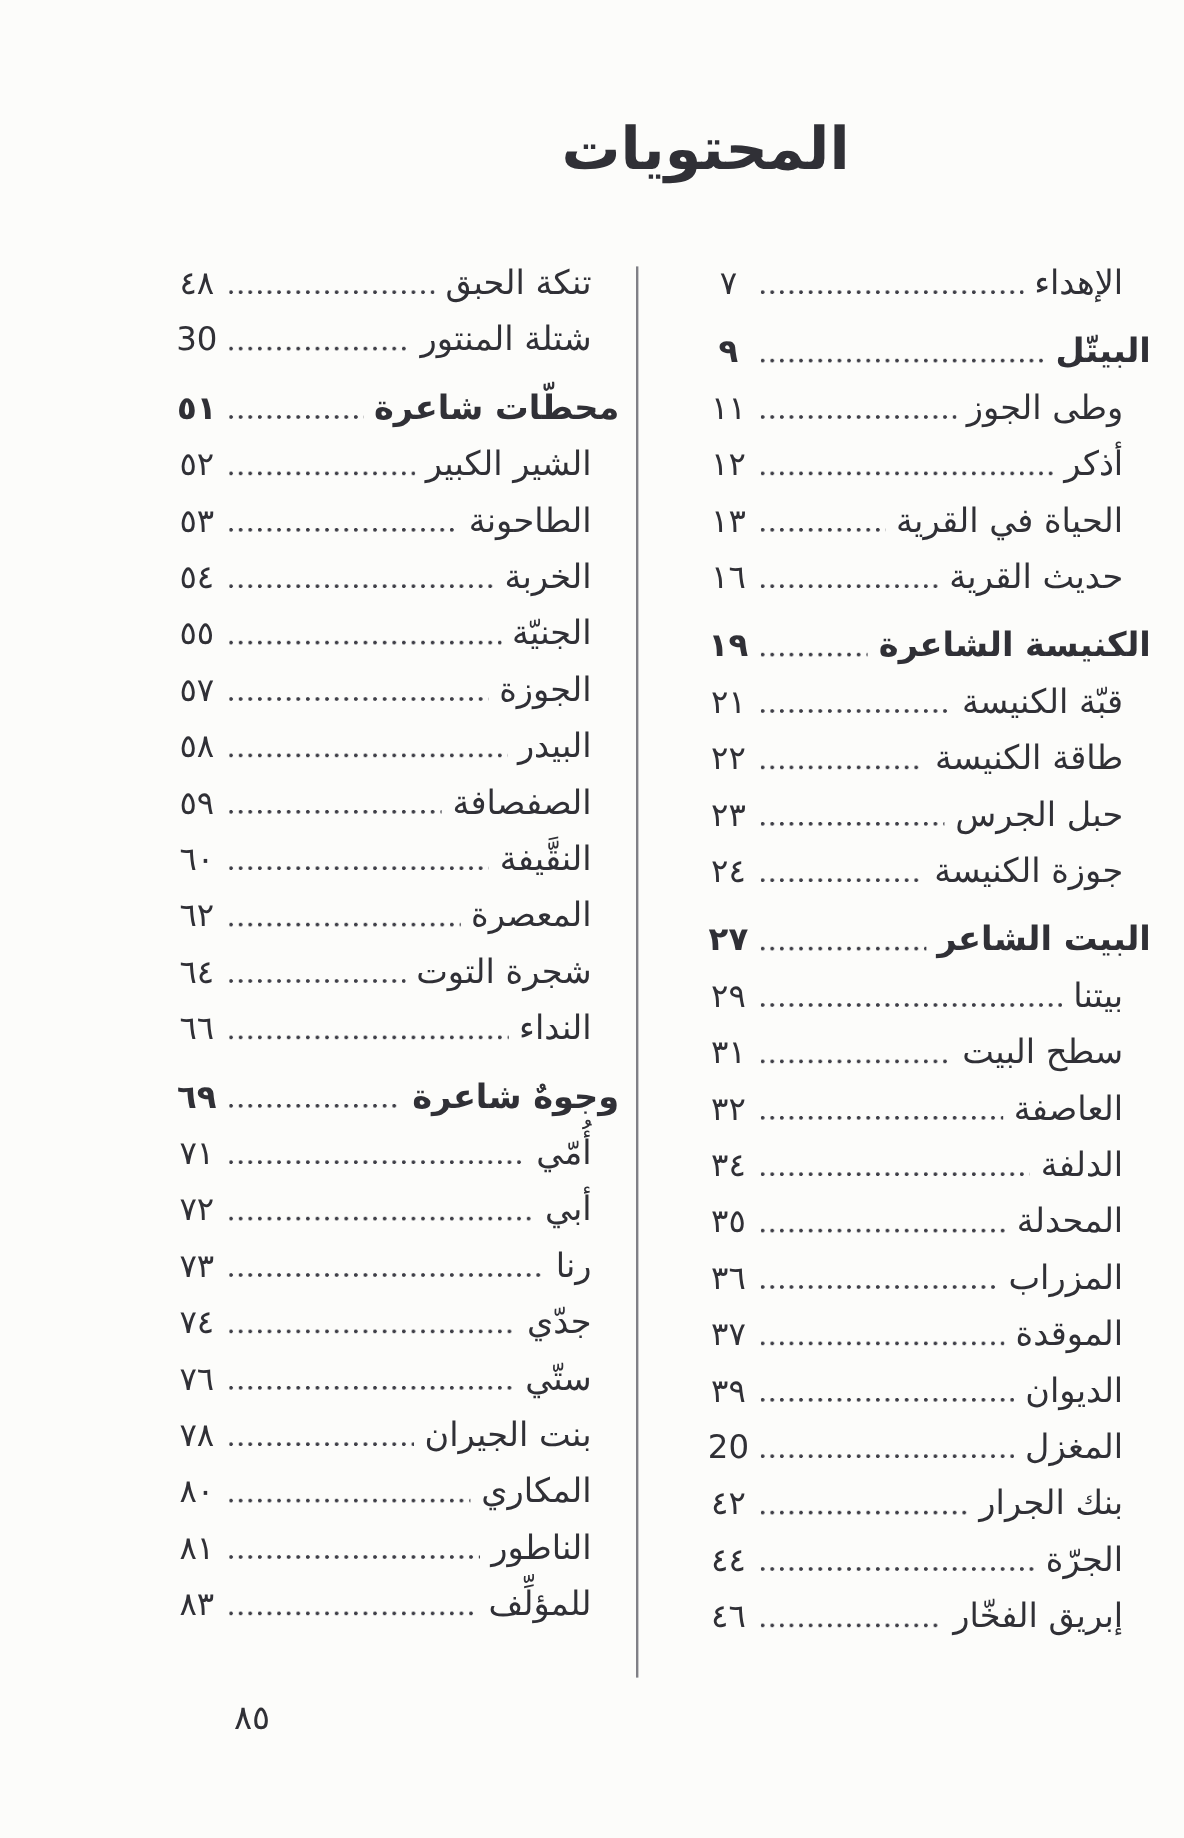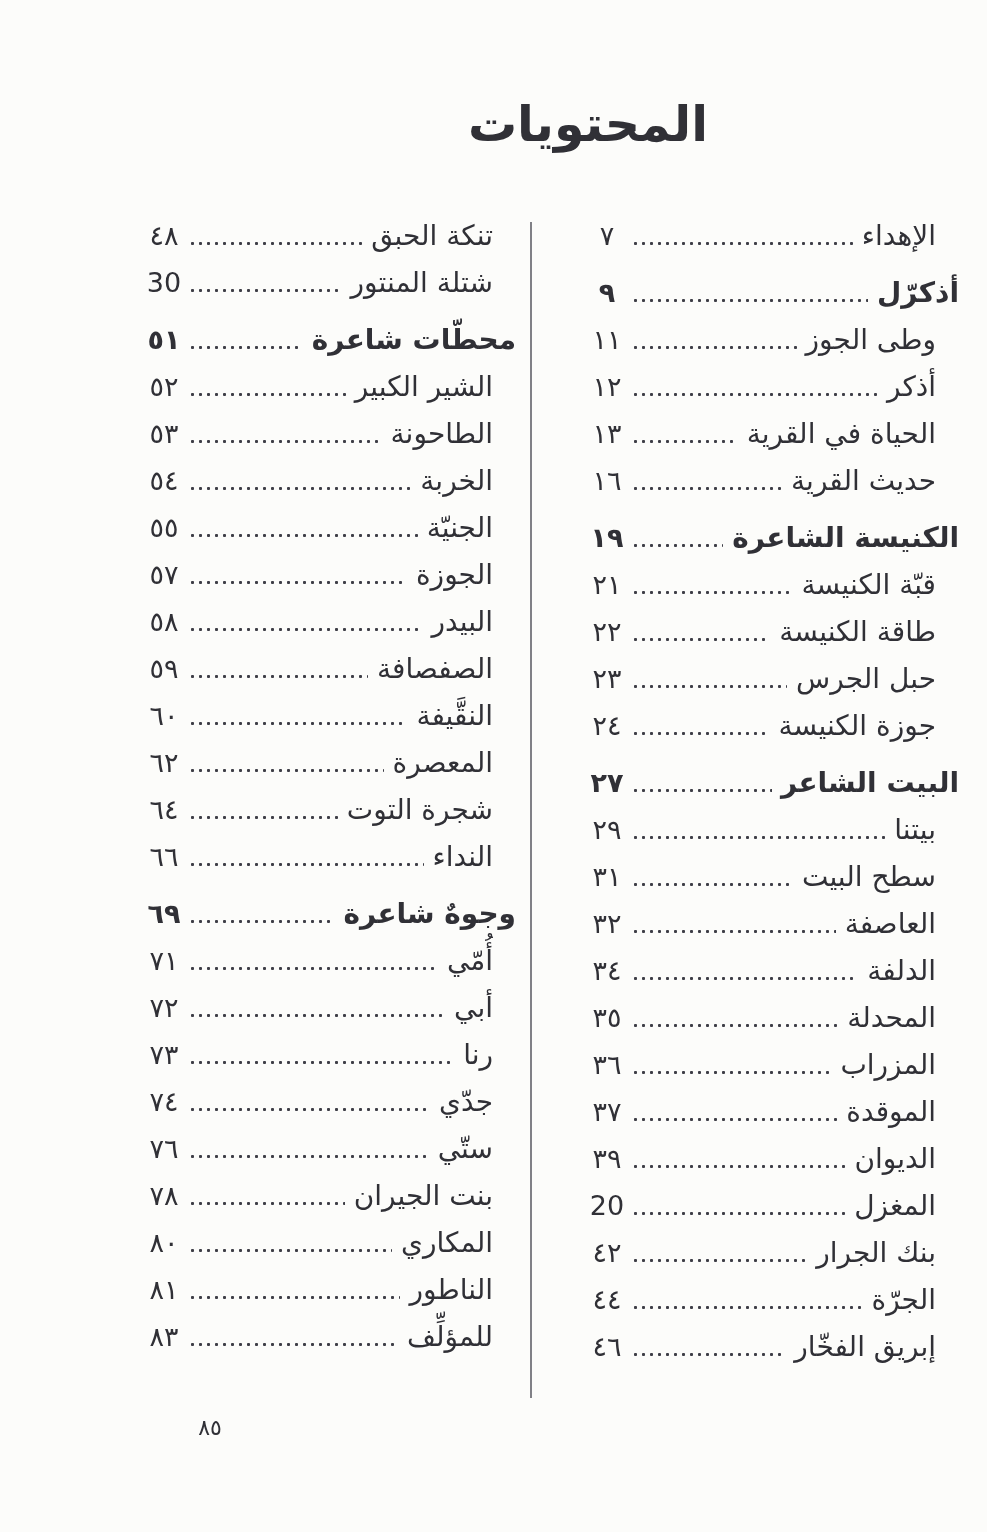--- a/index.html
+++ b/index.html
@@ -94,38 +94,38 @@
     min-width:38px;
     text-align:center;
     font-size:27px;
   }
   .footer-page-number{
     position:absolute;
     top:1415px;
     left:182px;
     width:56px;
     text-align:center;
-    font-size:22px;
+    font-size:28px;
   }
 </style>
 </head>
 <body>
 
 <div class="page">
   <div class="book-title">المحتويات</div>
 
   <div class="columns">
     <div class="col col-right" id="col-right">
         <div class="entry">
     <span class="entry-title">الإهداء</span>
     <span class="dots"></span>
     <span class="entry-page">٧</span>
   </div>
         <div class="entry section">
-    <span class="entry-title">أذكرّل</span>
+    <span class="entry-title">البيتّل</span>
     <span class="dots"></span>
     <span class="entry-page">٩</span>
   </div>
         <div class="entry">
     <span class="entry-title">وطى الجوز</span>
     <span class="dots"></span>
     <span class="entry-page">١١</span>
   </div>
         <div class="entry">
     <span class="entry-title">أذكر</span>

